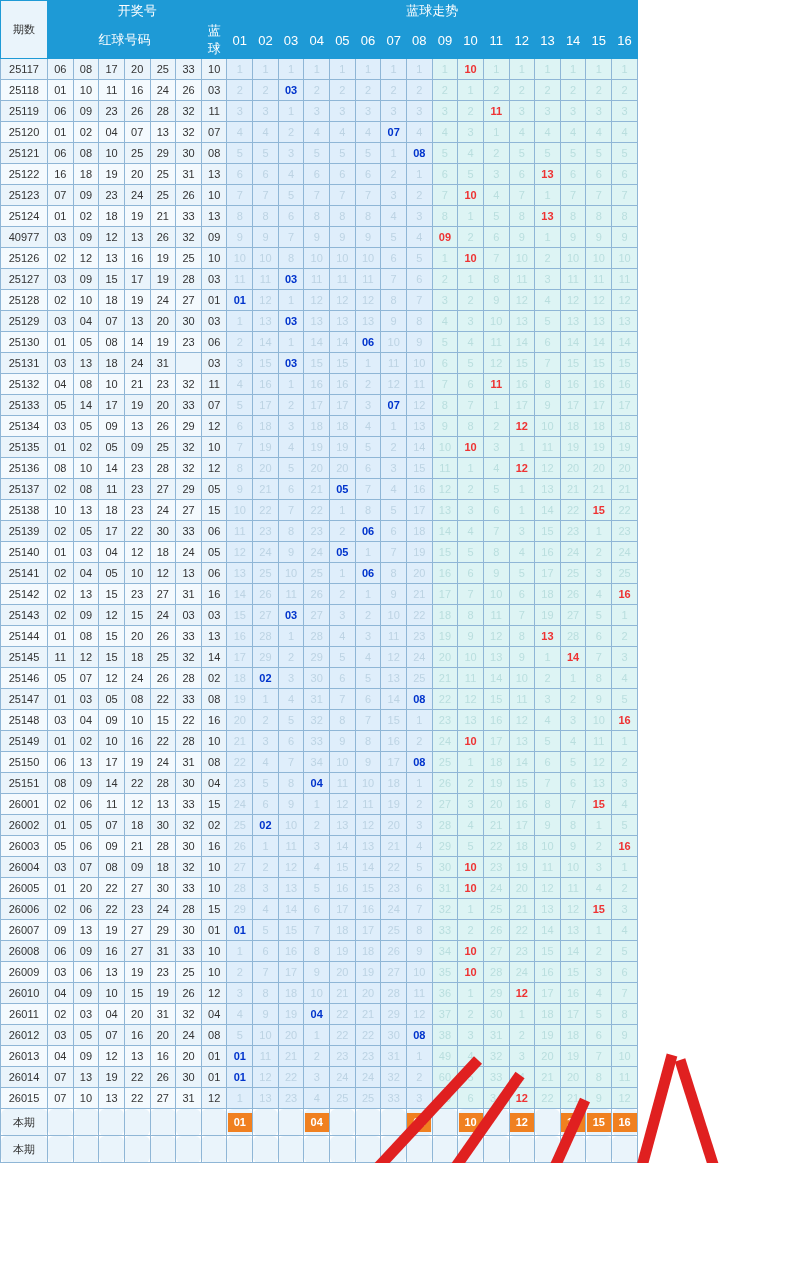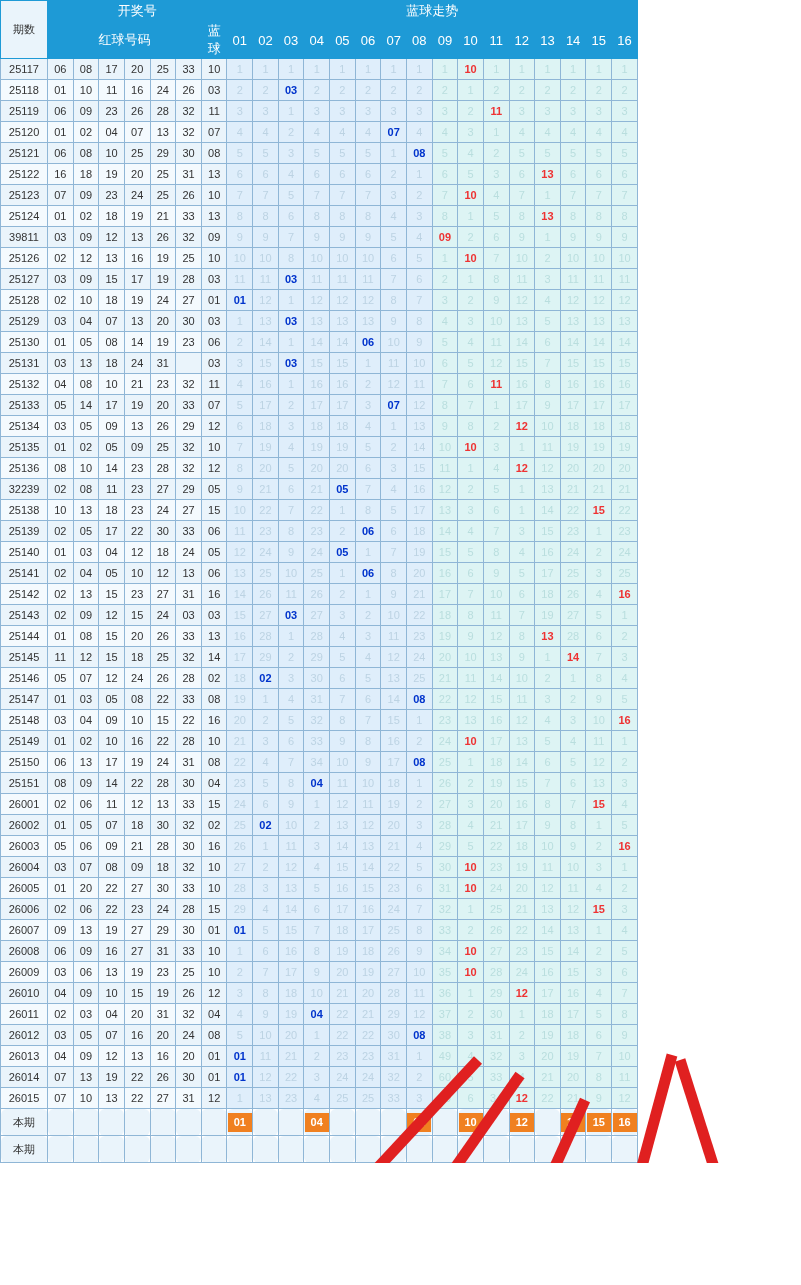--- a/index.html
+++ b/index.html
@@ -259,21 +259,21 @@
           <td class="trend tz-b"><span class="miss2">8</span></td>
           <td class="trend tz-b"><span class="miss2">1</span></td>
           <td class="trend tz-b"><span class="miss2">5</span></td>
           <td class="trend tz-b"><span class="miss2">8</span></td>
           <td class="trend tz-b"><span class="hit-red">13</span></td>
           <td class="trend tz-b"><span class="miss2">8</span></td>
           <td class="trend tz-b"><span class="miss2">8</span></td>
           <td class="trend tz-b"><span class="miss2">8</span></td>
         </tr>
         <tr>
-          <td class="issue">39811</td>
+          <td class="issue">40977</td>
           <td class="red">03</td>
           <td class="red">09</td>
           <td class="red">12</td>
           <td class="red">13</td>
           <td class="red">26</td>
           <td class="red">32</td>
           <td class="blue-col">09</td>
           <td class="trend tz-a"><span class="miss">9</span></td>
           <td class="trend tz-a"><span class="miss">9</span></td>
           <td class="trend tz-a"><span class="miss">7</span></td>
@@ -571,21 +571,21 @@
           <td class="trend tz-b"><span class="miss2">11</span></td>
           <td class="trend tz-b"><span class="miss2">1</span></td>
           <td class="trend tz-b"><span class="miss2">4</span></td>
           <td class="trend tz-b"><span class="hit-red">12</span></td>
           <td class="trend tz-b"><span class="miss2">12</span></td>
           <td class="trend tz-b"><span class="miss2">20</span></td>
           <td class="trend tz-b"><span class="miss2">20</span></td>
           <td class="trend tz-b"><span class="miss2">20</span></td>
         </tr>
         <tr>
-          <td class="issue">32239</td>
+          <td class="issue">25137</td>
           <td class="red">02</td>
           <td class="red">08</td>
           <td class="red">11</td>
           <td class="red">23</td>
           <td class="red">27</td>
           <td class="red">29</td>
           <td class="blue-col">05</td>
           <td class="trend tz-a"><span class="miss">9</span></td>
           <td class="trend tz-a"><span class="miss">21</span></td>
           <td class="trend tz-a"><span class="miss">6</span></td>

